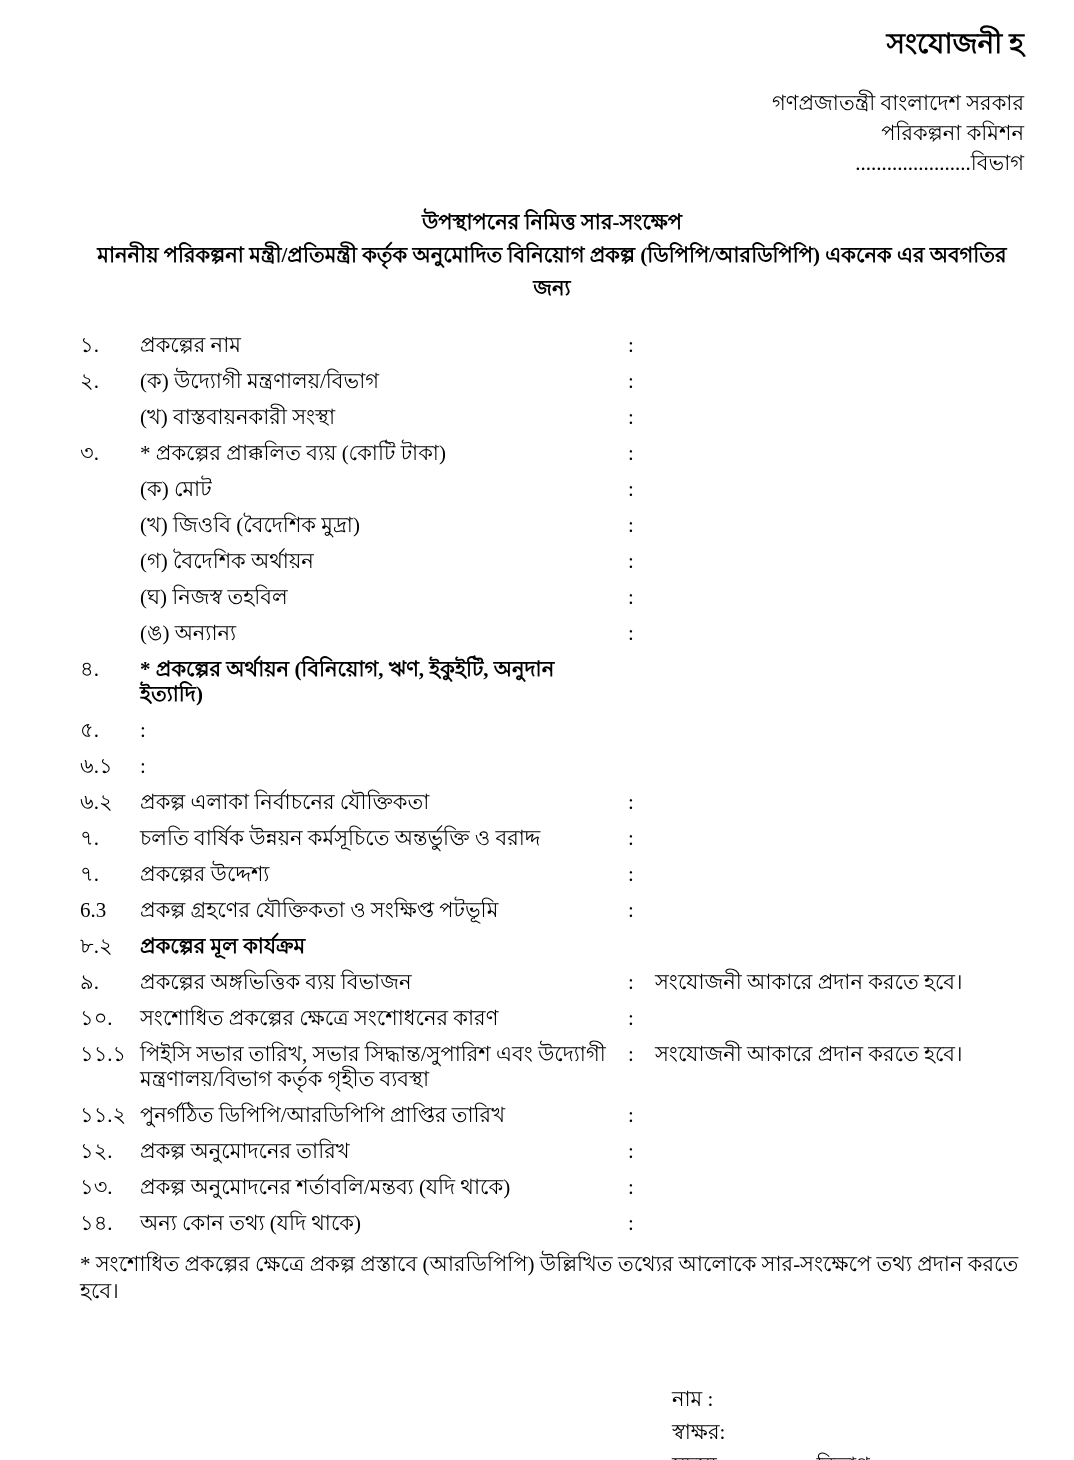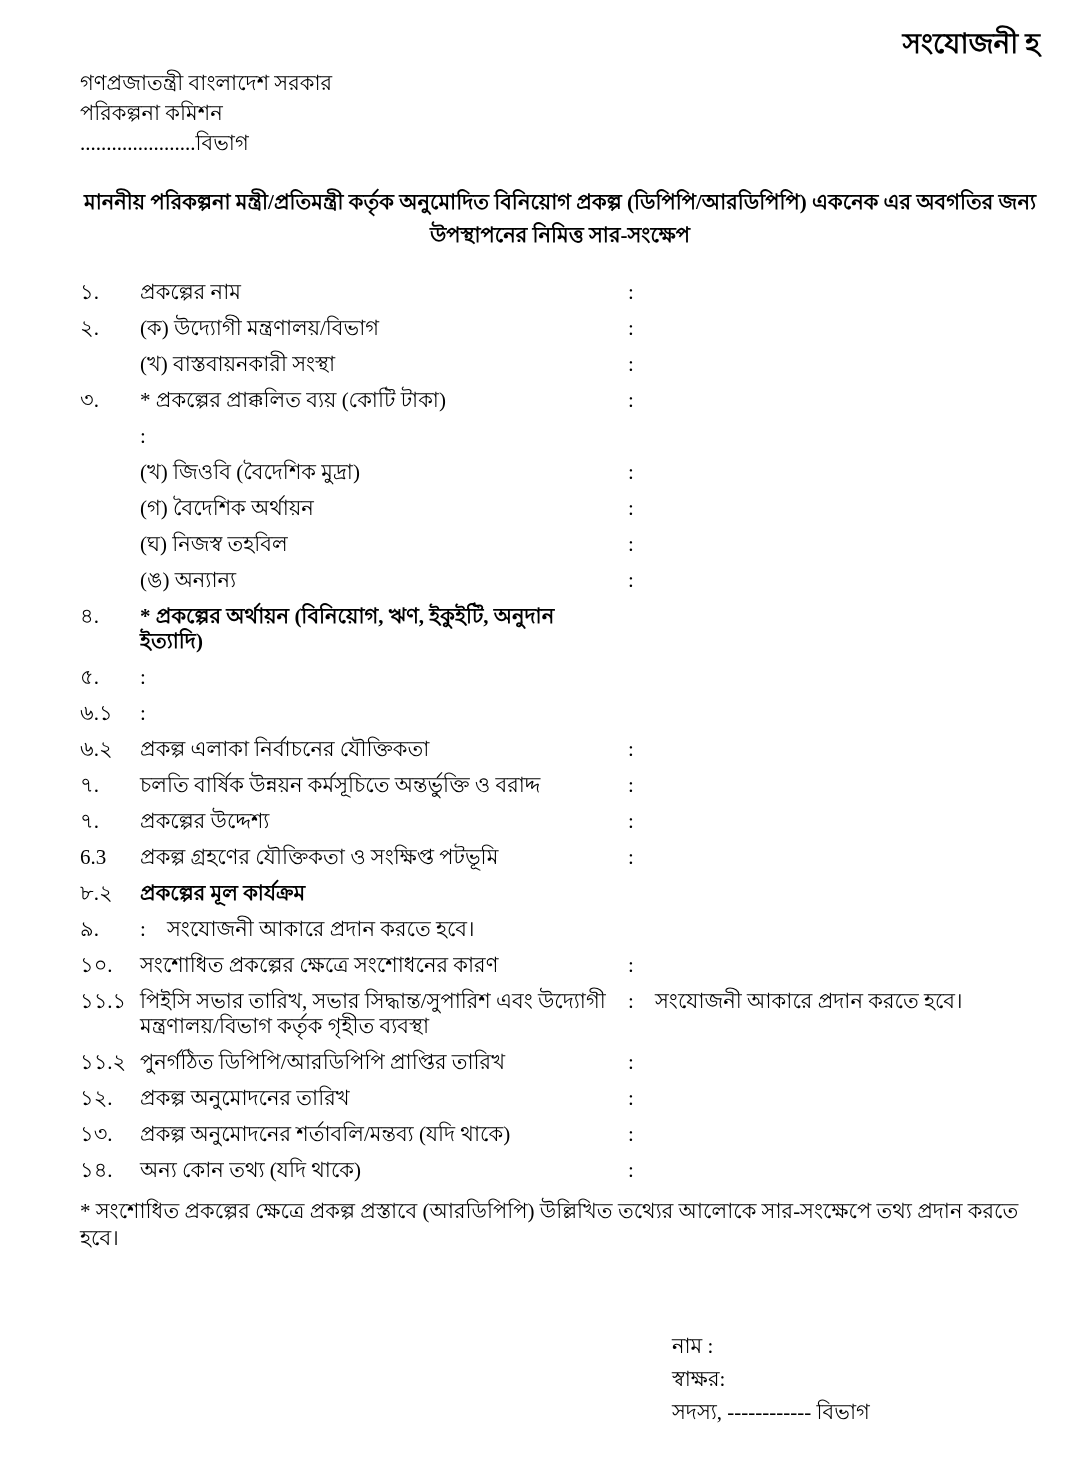--- a/index.html
+++ b/index.html
@@ -9,34 +9,34 @@
   }
   .page {
     position: relative;
     width: 1074px;
     height: 1460px;
     margin: 0 auto;
     background: #ffffff;
     color: #000000;
     font-family: "Liberation Serif", "DejaVu Serif", serif;
     box-sizing: border-box;
-    padding: 26px 34px 0 80px;
+    padding: 26px 50px 0 80px;
     overflow: hidden;
   }
   .annex {
     text-align: right;
     font-size: 28px;
     font-weight: 700;
     line-height: 36px;
   }
   .gov-header {
-    text-align: left;
+    text-align: right;
     font-size: 21px;
     line-height: 30px;
-    margin-top: 6px;
+    margin-top: 26px;
   }
   .doc-title {
     text-align: center;
     font-size: 21px;
     font-weight: 700;
     line-height: 33px;
     margin-top: 28px;
   }
   .items {
     margin-top: 28px;
@@ -89,22 +89,22 @@
 
   <div class="annex">সংযোজনী হ</div>
 
   <div class="gov-header">
     <div>গণপ্রজাতন্ত্রী বাংলাদেশ সরকার</div>
     <div>পরিকল্পনা কমিশন</div>
     <div>......................বিভাগ</div>
   </div>
 
   <div class="doc-title">
+    <div>উপস্থাপনের নিমিত্ত সার-সংক্ষেপ</div>
     <div>মাননীয় পরিকল্পনা মন্ত্রী/প্রতিমন্ত্রী কর্তৃক অনুমোদিত বিনিয়োগ প্রকল্প (ডিপিপি/আরডিপিপি) একনেক এর অবগতির জন্য</div>
-    <div>উপস্থাপনের নিমিত্ত সার-সংক্ষেপ</div>
   </div>
 
   <div class="items">
 
       <div class="row">
         <div class="num">১.</div>
         <div class="label">প্রকল্পের নাম</div>
         <div class="colon">:</div>
         <div class="value"></div>
       </div>
@@ -125,20 +125,21 @@
 
       <div class="row">
         <div class="num">৩.</div>
         <div class="label">* প্রকল্পের প্রাক্কলিত ব্যয় (কোটি টাকা)</div>
         <div class="colon">:</div>
         <div class="value"></div>
       </div>
 
       <div class="row">
         <div class="num"></div>
+        <div class="label">(ক) মোট</div>
         <div class="colon">:</div>
         <div class="value"></div>
       </div>
 
       <div class="row">
         <div class="num"></div>
         <div class="label">(খ) জিওবি  (বৈদেশিক মুদ্রা)</div>
         <div class="colon">:</div>
         <div class="value"></div>
       </div>
@@ -213,20 +214,21 @@
 
       <div class="row">
         <div class="num">৮.২</div>
         <div class="label wide">প্রকল্পের মূল কার্যক্রম</div>
         <div class="colon"></div>
         <div class="value"></div>
       </div>
 
       <div class="row">
         <div class="num">৯.</div>
+        <div class="label">প্রকল্পের অঙ্গভিত্তিক ব্যয় বিভাজন</div>
         <div class="colon">:</div>
         <div class="value">সংযোজনী আকারে প্রদান করতে হবে।</div>
       </div>
 
       <div class="row">
         <div class="num">১০.</div>
         <div class="label">সংশোধিত প্রকল্পের ক্ষেত্রে সংশোধনের কারণ</div>
         <div class="colon">:</div>
         <div class="value"></div>
       </div>

